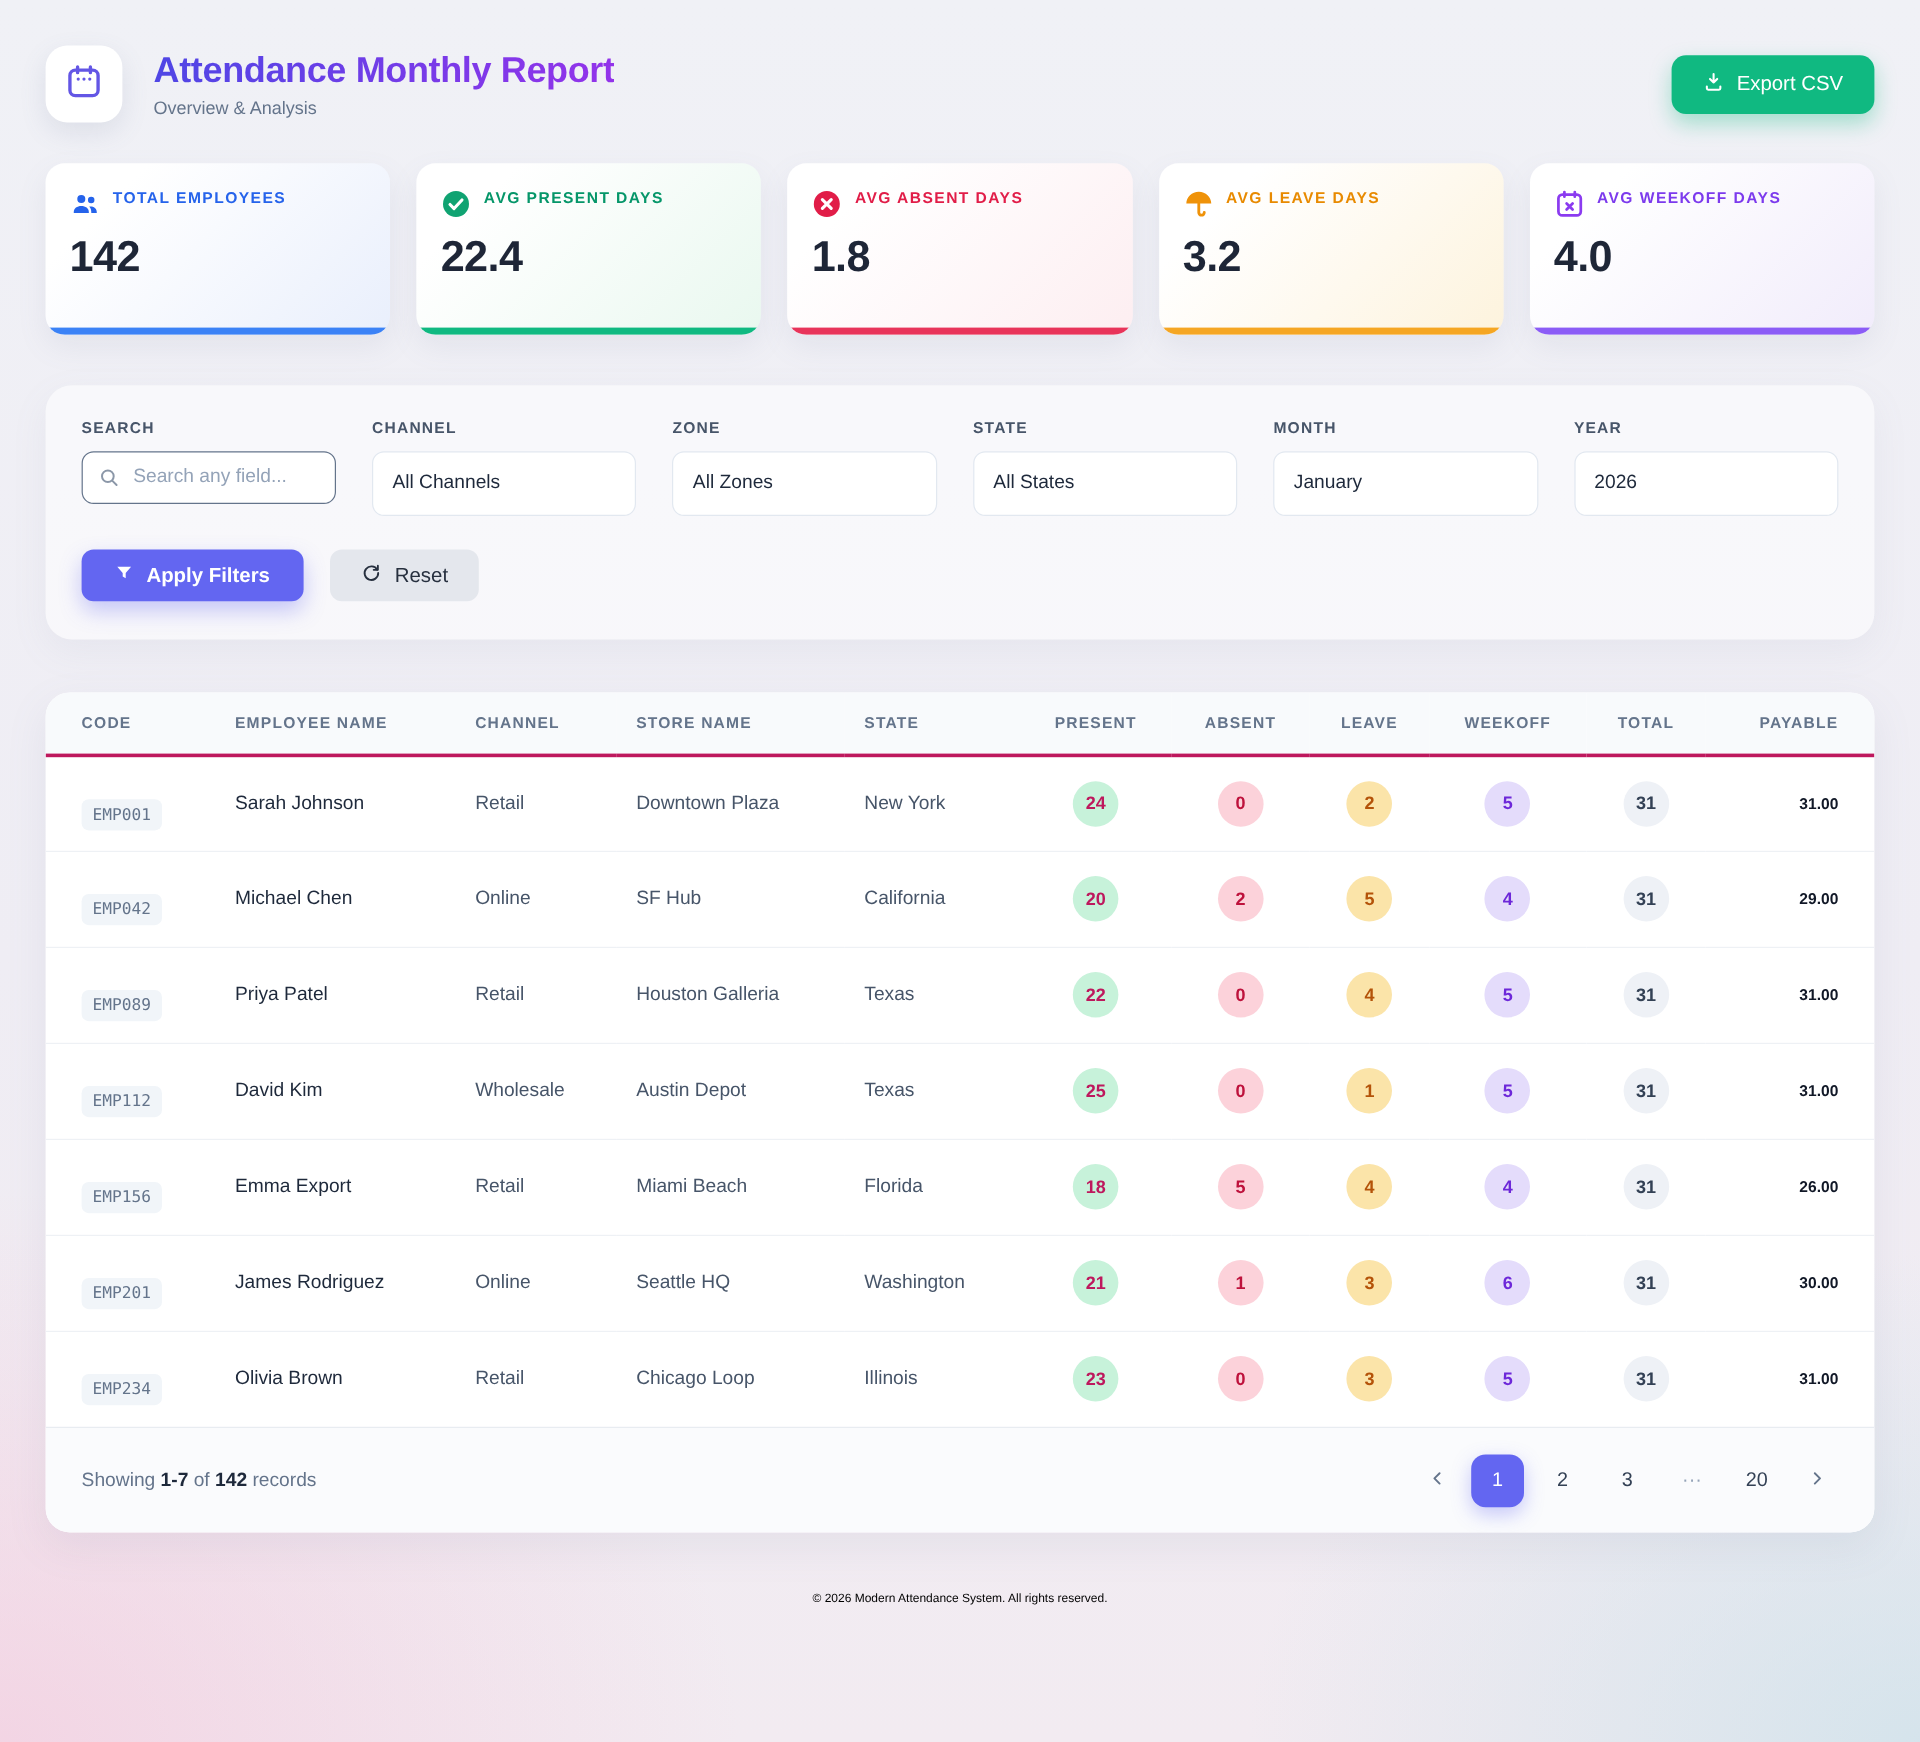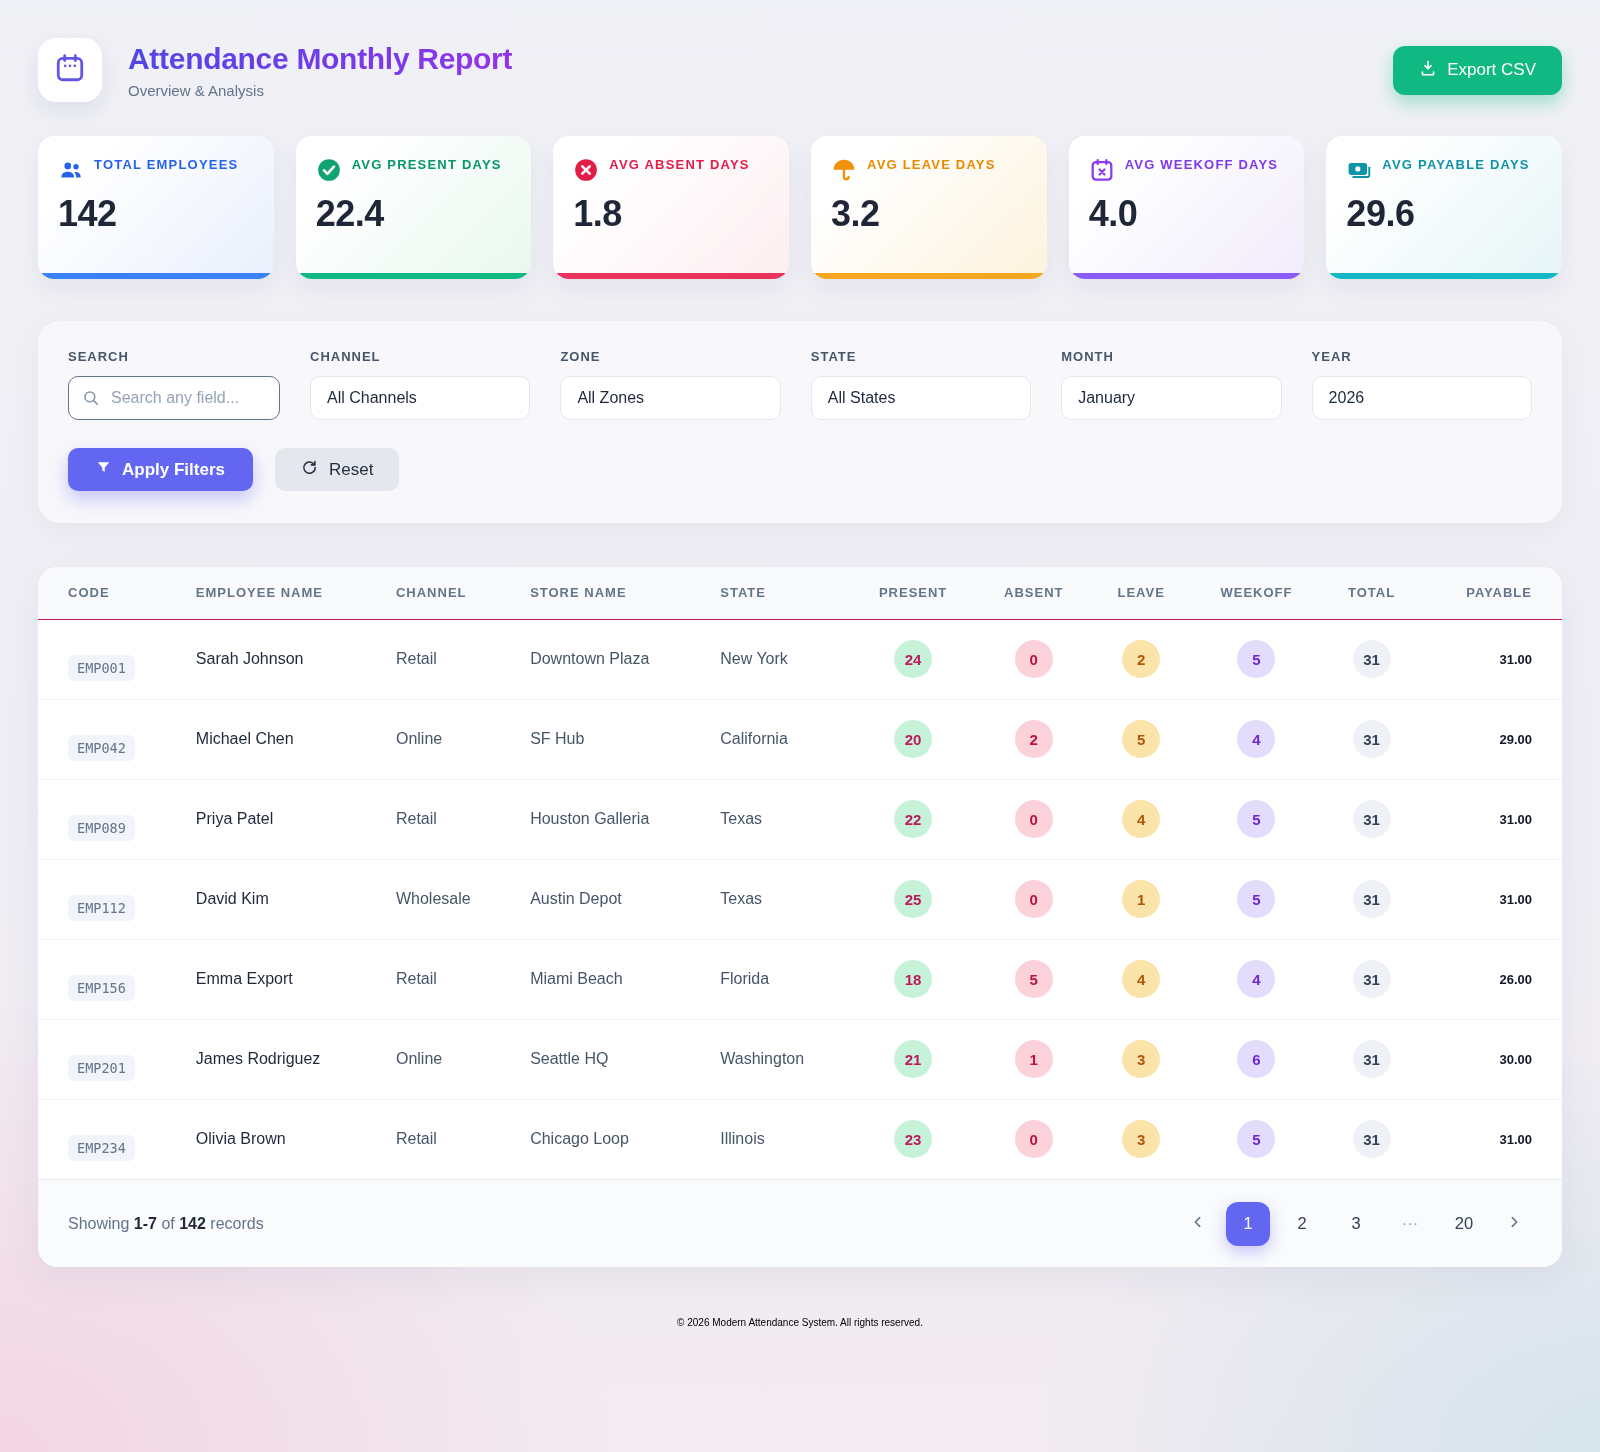--- a/index.html
+++ b/index.html
@@ -62,21 +62,21 @@
   .f-label { font-size:13px; font-weight:bold; letter-spacing:1px; color:#475569; text-transform:uppercase; margin-bottom:12px; }
   .search-wrap { position:relative; }
   .search-wrap svg { position:absolute; left:14px; top:13px; width:18px; height:18px; }
   .search-input {
     width:100%; height:44px; border:1.5px solid #64748b; border-radius:10px;
     padding:0 12px 0 42px; font-family:inherit; font-size:16px; color:#1e293b;
     background:#ffffff; outline:none;
   }
   .search-input::placeholder { color:#94a3b8; }
   .select-box {
-    height:44px; background:#ffffff; border:1px solid #e2e8f0; border-radius:10px;
+    height:54px; background:#ffffff; border:1px solid #e2e8f0; border-radius:10px;
     display:flex; align-items:center; padding:0 16px; font-size:16px; color:#1e293b;
     cursor:pointer;
   }
   .filter-actions { display:flex; gap:22px; margin-top:28px; }
   .apply-btn {
     display:flex; align-items:center; gap:11px; border:none; cursor:pointer;
     background:#6366f1; color:#ffffff; font-family:inherit; font-size:17px; font-weight:bold;
     padding:0 28px; height:43px; border-radius:10px;
     box-shadow:0 8px 18px rgba(99,102,241,0.35);
   }
@@ -88,21 +88,21 @@
   }
   .reset-btn svg { width:17px; height:17px; }
 
   
   .table-card { margin-top:44px; background:#ffffff; border-radius:20px; overflow:hidden;
     box-shadow:0 12px 34px rgba(120,130,160,0.10); }
   table { width:100%; border-collapse:collapse; }
   thead th {
     background:#f8fafc; height:52px; font-size:13px; font-weight:bold; letter-spacing:1px;
     color:#64748b; text-transform:uppercase; text-align:left; padding:0 16px;
-    border-bottom:1px solid #be185d;
+    border-bottom:3px solid #be185d;
   }
   thead th.c { text-align:center; } thead th.r { text-align:right; }
   th:first-child, td:first-child { padding-left:30px; }
   th:last-child, td:last-child { padding-right:30px; }
   tbody td { height:80px; padding:0 16px; font-size:16px; color:#475569; border-top:1px solid #eef1f5; }
   tbody tr:first-child td { border-top:none; }
   td.c { text-align:center; } td.r { text-align:right; }
   .code-chip {
     font-family:"DejaVu Sans Mono", monospace; font-size:13.5px; color:#64748b;
     background:#f1f5f9; border-radius:6px; padding:5px 9px; display:inline-block;margin-top:18px;
@@ -222,32 +222,20 @@
         <div class="stat-head">
           <span class="stat-icon"><svg viewBox="0 0 24 24">
               <rect x="3.4" y="4.8" width="17.2" height="16" rx="3" fill="none" stroke="#8b3bf0" stroke-width="2.1"></rect>
               <path d="M8 2.8v3.6M16 2.8v3.6" stroke-linecap="round" stroke-linejoin="round" fill="none" stroke="#8b3bf0" stroke-width="2.1"></path>
               <path d="M9.7 11.6l4.6 4.6M14.3 11.6l-4.6 4.6" stroke-linecap="round" stroke-linejoin="round" fill="none" stroke="#8b3bf0" stroke-width="2.1"></path>
             </svg></span>
           <span class="stat-label" style="color:#7c3aed">Avg Weekoff Days</span>
         </div>
         <div class="stat-value">4.0</div>
         <div class="stat-bar" style="background:#8b5cf6"></div>
-      </div>
-      <div class="stat-card" style="background: linear-gradient(135deg, rgb(255, 255, 255) 20%, rgb(230, 245, 247) 100%);">
-        <div class="stat-head">
-          <span class="stat-icon"><svg viewBox="0 0 24 24">
-              <path d="M6 18.5h13.5a2 2 0 0 0 2-2V9" fill="none" stroke="#0e93a8" stroke-width="1.8"></path>
-              <rect x="2.4" y="5.5" width="17" height="11" rx="2.2" fill="#0e93a8"></rect>
-              <circle cx="10.9" cy="11" r="2.4" fill="#fff"></circle>
-            </svg></span>
-          <span class="stat-label" style="color:#0e93a8">Avg Payable Days</span>
-        </div>
-        <div class="stat-value">29.6</div>
-        <div class="stat-bar" style="background:#14b8c4"></div>
       </div>
     </div>
 
   <div class="filter-card">
     <div class="filter-grid">
       <div>
         <div class="f-label">Search</div>
         <div class="search-wrap">
           <span><svg viewBox="0 0 24 24">
                 <circle cx="10.5" cy="10.5" r="6.5" fill="none" stroke="#8b97a8" stroke-width="2.2"></circle>

